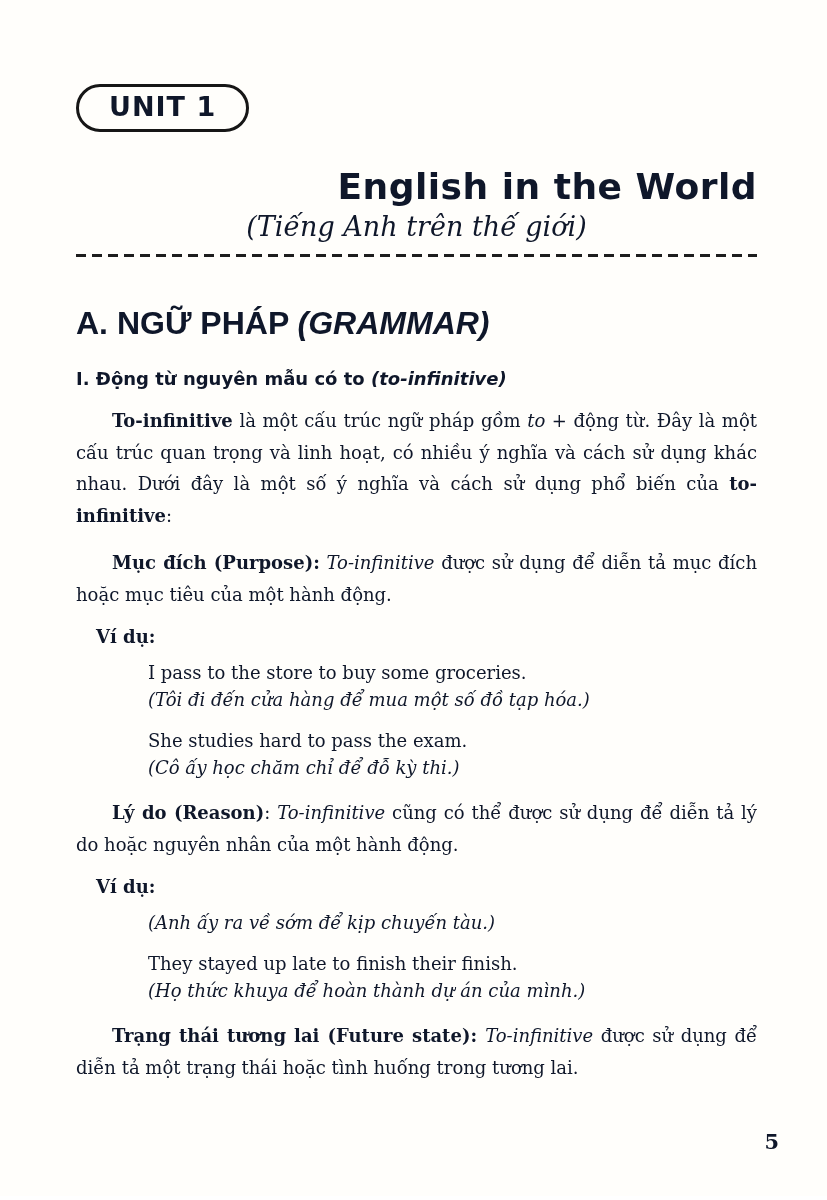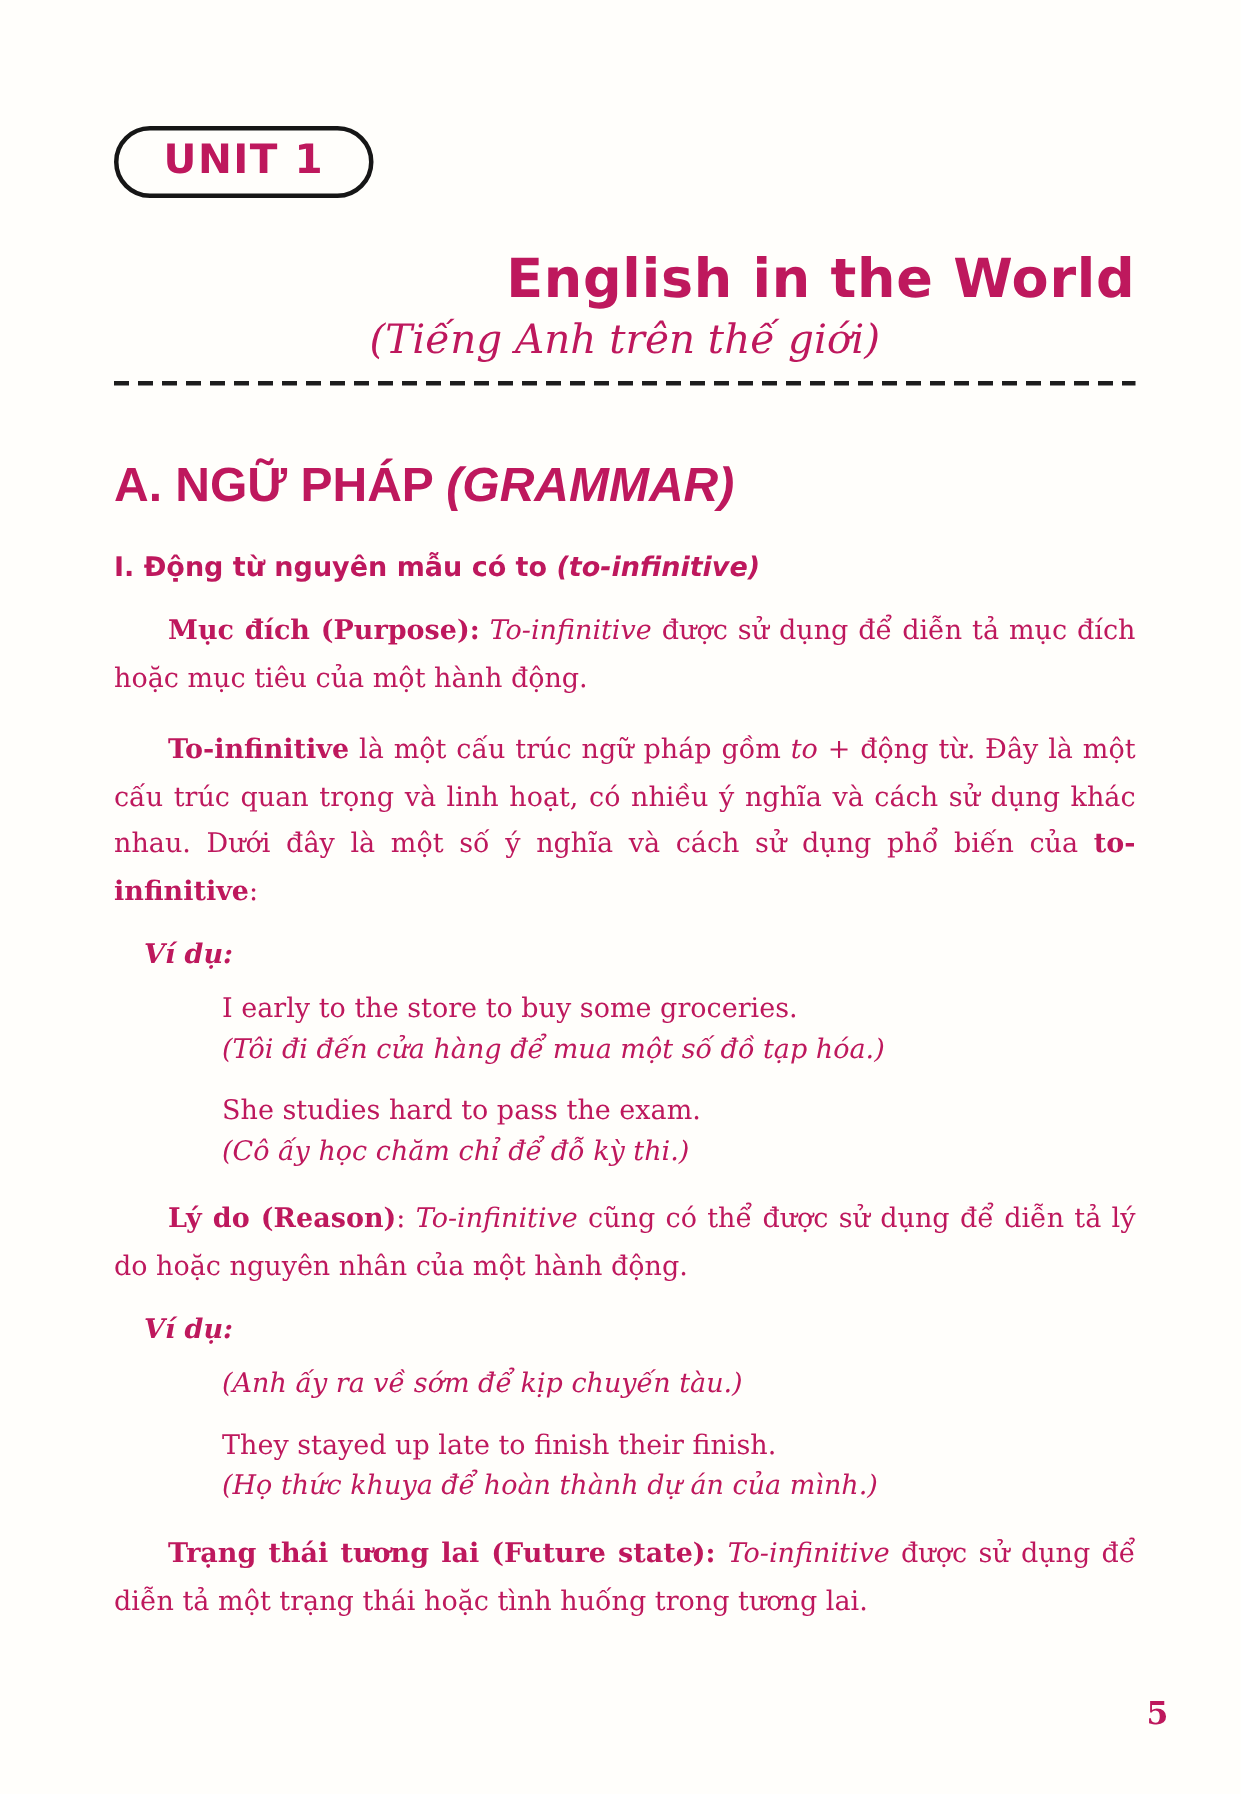--- a/index.html
+++ b/index.html
@@ -1,21 +1,21 @@
 <!DOCTYPE html>
 <html><head>
 <meta charset="utf-8">
 <style>
   html, body { margin: 0; padding: 0; }
   body { width: 827px; height: 1200px; background: #ffffff; }
   .sheet {
     position: relative;
     width: 827px; height: 1196px;
     background: #fffefb;
-    color: #be185d;
+    color: #0f172a;
     overflow: hidden;
     font-family: "DejaVu Serif", "Liberation Serif", serif;
   }
   .content { padding: 0 70px 0 76px; }
 
   .unit-badge {
     display: inline-block;
     margin-top: 84px;
     border: 3px solid #161616;
     border-radius: 24px;
@@ -42,21 +42,21 @@
     margin-top: 26px;
     font-family: "DejaVu Sans", "Liberation Sans", sans-serif;
     font-weight: bold; font-size: 18px;
   }
   .para {
     margin: 12px 0 0 0;
     font-size: 18px; line-height: 1.75;
     text-align: justify; text-indent: 36px;
   }
   .para.mt { margin-top: 16px; }
-  .vd { margin: 16px 0 0 20px; font-size: 18px; font-weight: bold; font-style: italic; }
+  .vd { margin: 16px 0 0 20px; font-size: 18px; font-weight: bold; }
   .example-block { margin: 12px 0 0 72px; font-size: 18px; line-height: 1.5; }
   .example-block + .example-block { margin-top: 14px; }
   .ex-en { margin: 0; }
   .ex-vi { margin: 0; font-style: italic; }
   .b { font-weight: bold; }
   .i { font-style: italic; }
   .u { text-underline-offset: 3px; }
   .page-number { position: absolute; right: 48px; bottom: 42px; font-weight: bold; font-size: 21px; }
 </style>
 </head>
@@ -68,28 +68,28 @@
     <div class="unit-badge"><span>UNIT 1</span></div>
 
     <div class="main-title">English in the World</div>
     <div class="sub-title">(Tiếng Anh trên thế giới)</div>
     <div class="dashed-rule"></div>
 
     <div class="section-heading"><span>A. NGỮ PHÁP </span><span class="i">(GRAMMAR)</span></div>
 
     <div class="topic-heading"><span>I. Động từ nguyên mẫu có to </span><span class="i">(to-infinitive)</span></div>
 
+    <p class="para mt"><span class="b">To-infinitive</span><span> là một cấu trúc ngữ pháp gồm </span><span class="i">to</span><span> + động từ. Đây là một cấu trúc quan trọng và linh hoạt, có nhiều ý nghĩa và cách sử dụng khác nhau. Dưới đây là một số ý nghĩa và cách sử dụng phổ biến của </span><span class="b">to-infinitive</span><span>:</span></p>
+
     <p class="para mt"><span class="b">Mục đích (Purpose):</span><span class="i"> To-infinitive</span><span> được sử dụng để diễn tả mục đích hoặc mục tiêu của một hành động.</span></p>
-
-    <p class="para mt"><span class="b">To-infinitive</span><span> là một cấu trúc ngữ pháp gồm </span><span class="i">to</span><span> + động từ. Đây là một cấu trúc quan trọng và linh hoạt, có nhiều ý nghĩa và cách sử dụng khác nhau. Dưới đây là một số ý nghĩa và cách sử dụng phổ biến của </span><span class="b">to-infinitive</span><span>:</span></p>
 
     <p class="vd">Ví dụ:</p>
 
     <div class="example-block">
-      <p class="ex-en"><span>I early to the store </span><span class="u">to buy</span><span> some groceries.</span></p>
+      <p class="ex-en"><span>I pass to the store </span><span class="u">to buy</span><span> some groceries.</span></p>
       <p class="ex-vi">(Tôi đi đến cửa hàng để mua một số đồ tạp hóa.)</p>
     </div>
 
     <div class="example-block">
       <p class="ex-en"><span>She studies hard </span><span class="u">to pass</span><span> the exam.</span></p>
       <p class="ex-vi">(Cô ấy học chăm chỉ để đỗ kỳ thi.)</p>
     </div>
 
     <p class="para mt"><span class="b">Lý do (Reason)</span><span>: </span><span class="i">To-infinitive</span><span> cũng có thể được sử dụng để diễn tả lý do hoặc nguyên nhân của một hành động.</span></p>
 

